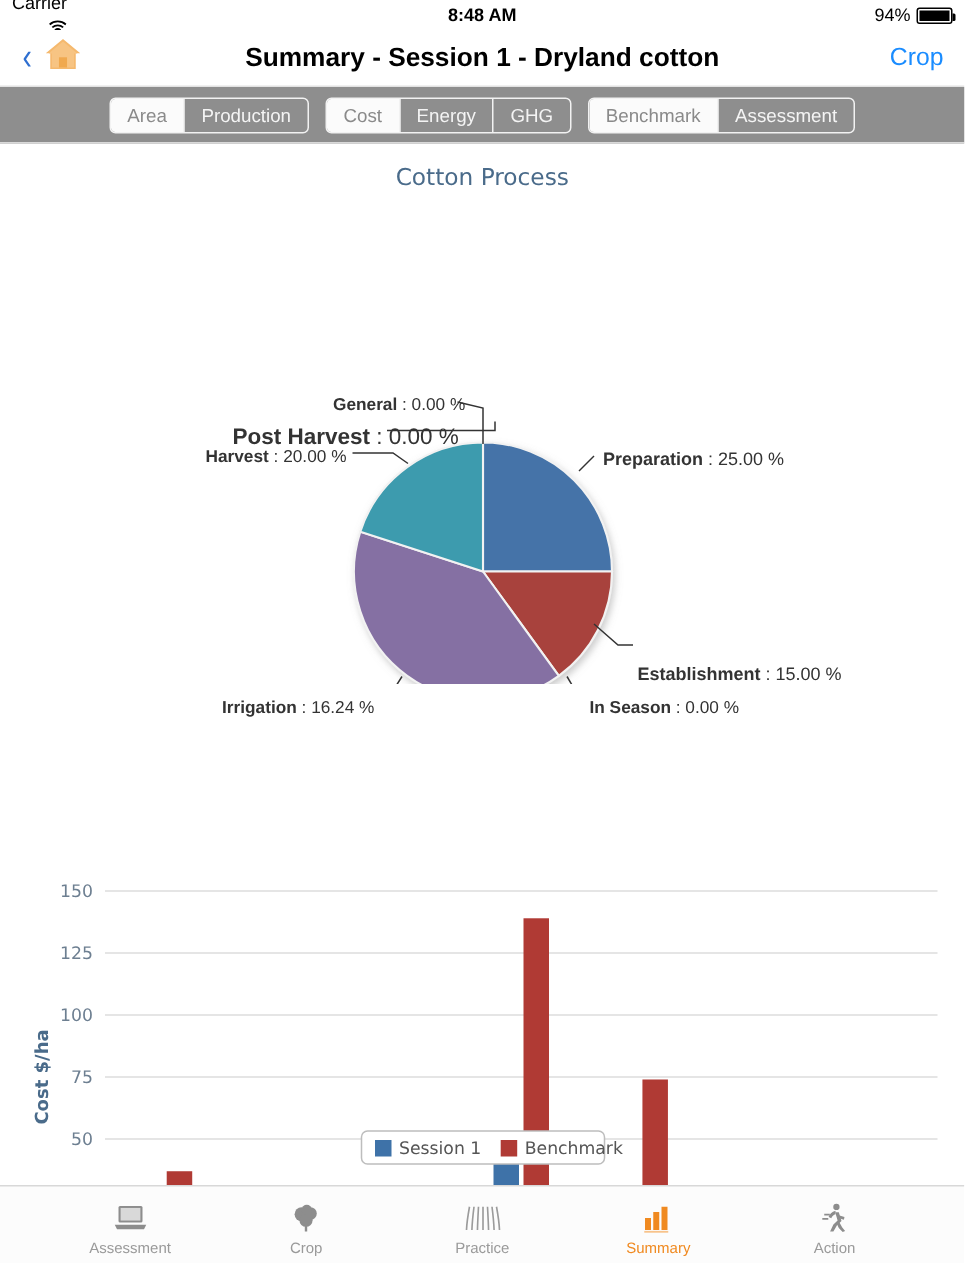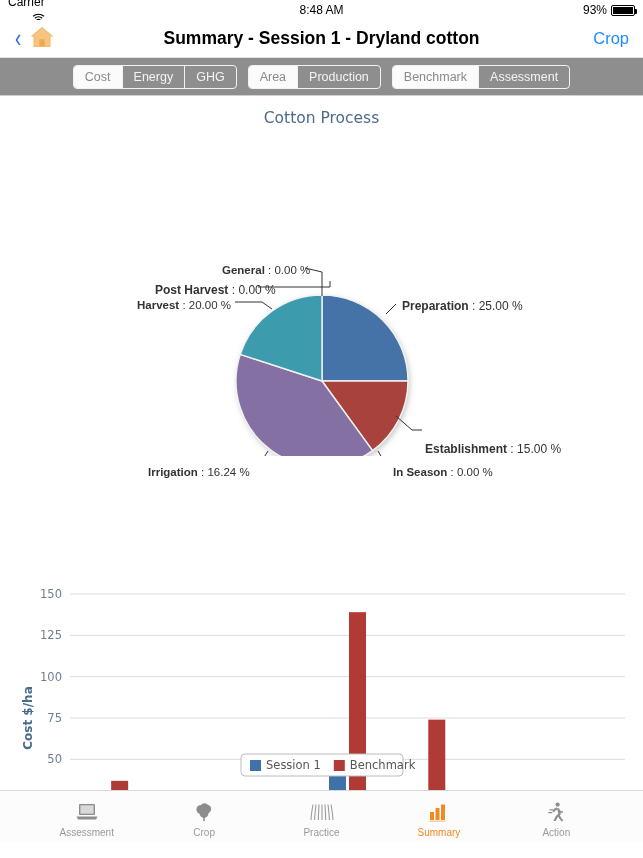--- a/index.html
+++ b/index.html
@@ -15,21 +15,21 @@
     height: 20px; width: 100%;
     display: flex; align-items: center;
     padding: 0 8px;
     font-size: 12px; color: #000;
     background: #fff;
     position: relative;
   }
   .sb-left { display: flex; align-items: flex-end; gap: 4px; flex-direction: column; }
   .sb-center {
     position: absolute; left: 0; right: 0; text-align: center;
-    font-size: 12px; font-weight: 400; color: #000;
+    font-size: 12px; font-weight: 700; color: #000;
     pointer-events: none;
   }
   .sb-right {
     margin-left: auto; display: flex; align-items: center; gap: 4px;
     font-size: 12px;
   }
   .wifi-glyph { font-size: 11px; line-height: 1; display:inline-block; }
   .battery {
     width: 24px; height: 11px; border: 1px solid #000; border-radius: 2px;
     position: relative; display: inline-block;
@@ -140,21 +140,21 @@
     <span class="wifi-glyph">
       <svg width="13" height="10" viewBox="0 0 13 10">
           <path d="M6.5 9.2 L4.3 6.6 a3.4 3.4 0 0 1 4.4 0 Z" fill="#000"></path>
           <path d="M2.9 5.3 a5.4 5.4 0 0 1 7.2 0" stroke="#000" stroke-width="1.2" fill="none"></path>
           <path d="M1.1 3.3 a8.2 8.2 0 0 1 10.8 0" stroke="#000" stroke-width="1.2" fill="none"></path>
         </svg>
     </span>
   </div>
   <div class="sb-center">8:48 AM</div>
   <div class="sb-right">
-    <span>93%</span>
+    <span>94%</span>
     <span class="battery">
         <span class="fill"></span>
       </span>
   </div>
 </div>
 
 <div class="navbar">
   <div class="nav-left">
     <span class="back-chevron">‹</span>
     <span class="home-icon">
@@ -165,28 +165,28 @@
       </svg>
     </span>
   </div>
   <div class="nav-title">Summary - Session 1 - Dryland cotton</div>
   <div class="nav-right">Crop</div>
 </div>
 
 <div class="toolbar">
 
   <div class="segctl">
+    <div class="seg on">Area</div>
+    <div class="seg">Production</div>
+  </div>
+
+  <div class="segctl">
     <div class="seg on">Cost</div>
     <div class="seg">Energy</div>
     <div class="seg">GHG</div>
-  </div>
-
-  <div class="segctl">
-    <div class="seg on">Area</div>
-    <div class="seg">Production</div>
   </div>
 
   <div class="segctl">
     <div class="seg on">Benchmark</div>
     <div class="seg">Assessment</div>
   </div>
 
 </div>
 
 <div class="content">
@@ -213,21 +213,21 @@
           <path d="M 386 218 L 396 208" stroke="#333" stroke-width="1" fill="none"></path>
           <path d="M 396 320 L 412 334 L 422 334" stroke="#333" stroke-width="1" fill="none"></path>
           <path d="M 378 355 L 388 372" stroke="#333" stroke-width="1" fill="none"></path>
           <path d="M 268 355 L 256 374 L 244 374" stroke="#333" stroke-width="1" fill="none"></path>
         </g>
     </svg>
 
     <div style="position:absolute;left:222px;top:168px;font-size:11.5px;color:#333;white-space:nowrap;">
       <b>General</b><span> : 0.00 %</span>
     </div>
-    <div style="position:absolute;left:137px;top:187px;font-size:12px;color:#333;white-space:nowrap;padding-left:18px;">
+    <div style="position:absolute;left:137px;top:187px;font-size:15px;color:#333;white-space:nowrap;padding-left:18px;">
       <b>Post Harvest</b><span> : 0.00 %</span>
     </div>
     <div style="position:absolute;left:137px;top:203px;font-size:11.5px;color:#333;white-space:nowrap;">
       <b>Harvest</b><span> : 20.00 %</span>
     </div>
     <div style="position:absolute;left:402px;top:203px;font-size:12px;color:#333;white-space:nowrap;">
       <b>Preparation</b><span> : 25.00 %</span>
     </div>
     <div style="position:absolute;left:425px;top:330px;font-size:12px;color:#333;white-space:nowrap;margin-top:16px;">
       <b>Establishment</b><span> : 15.00 %</span>

